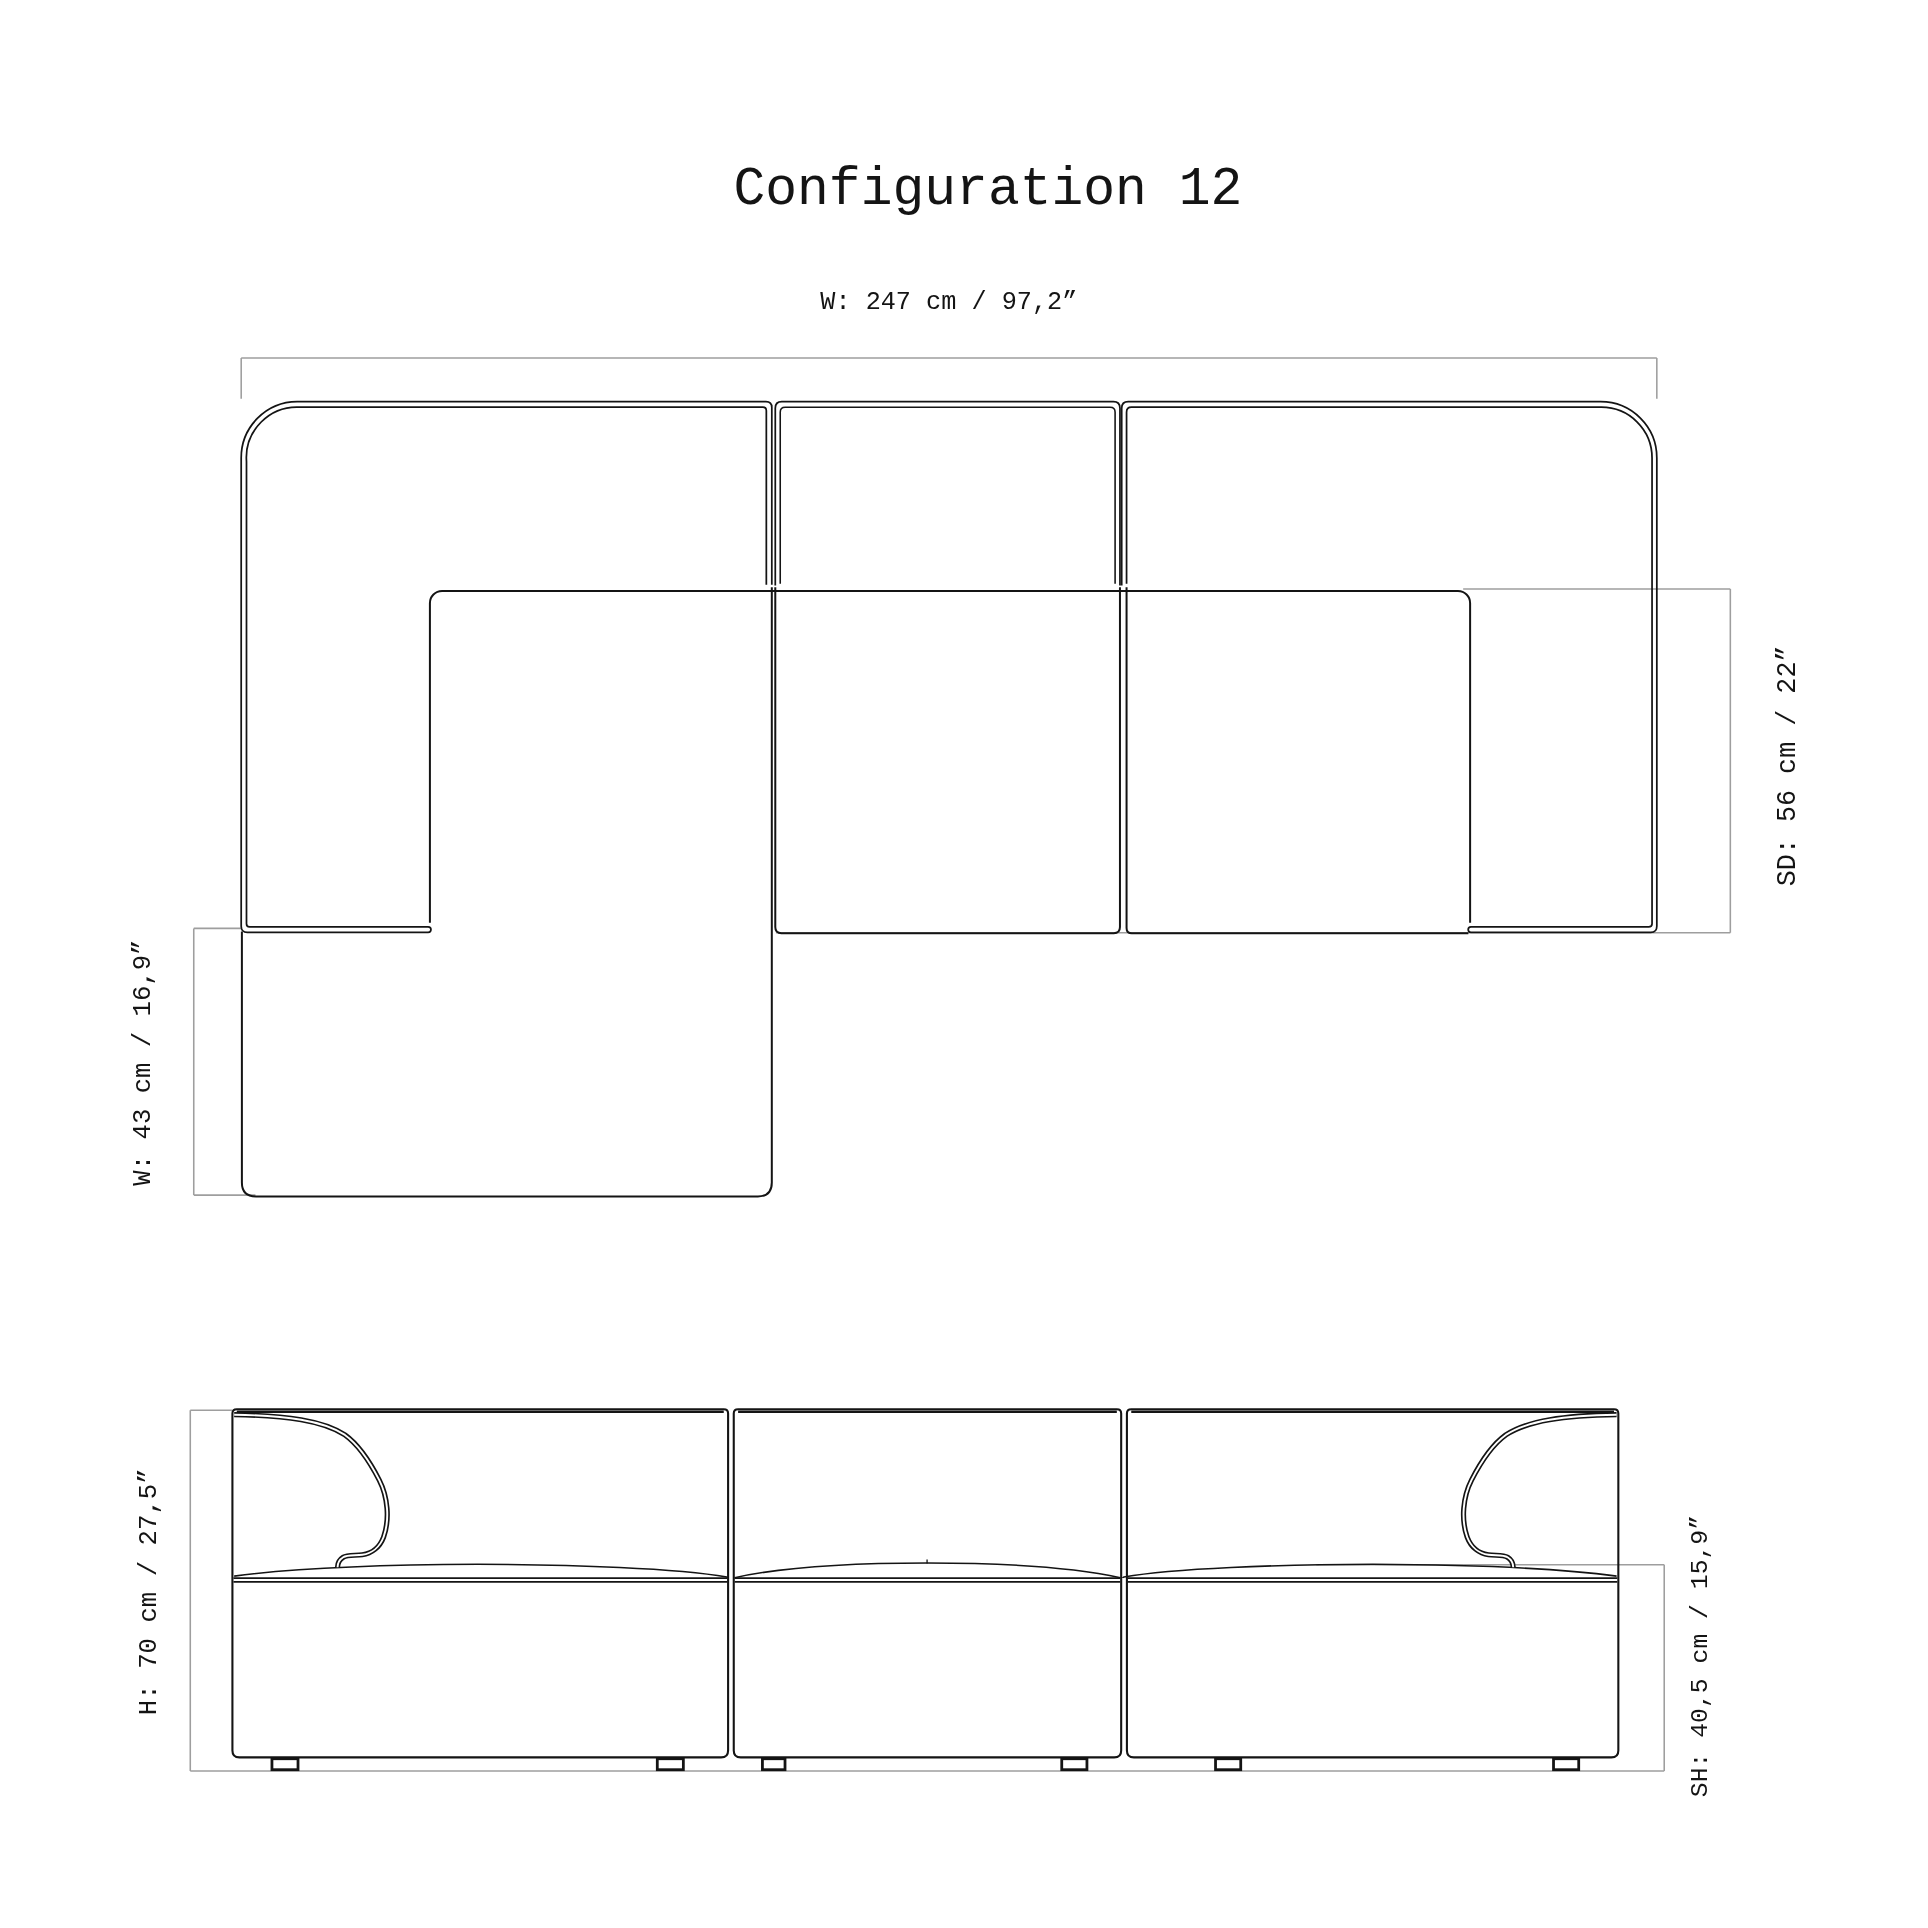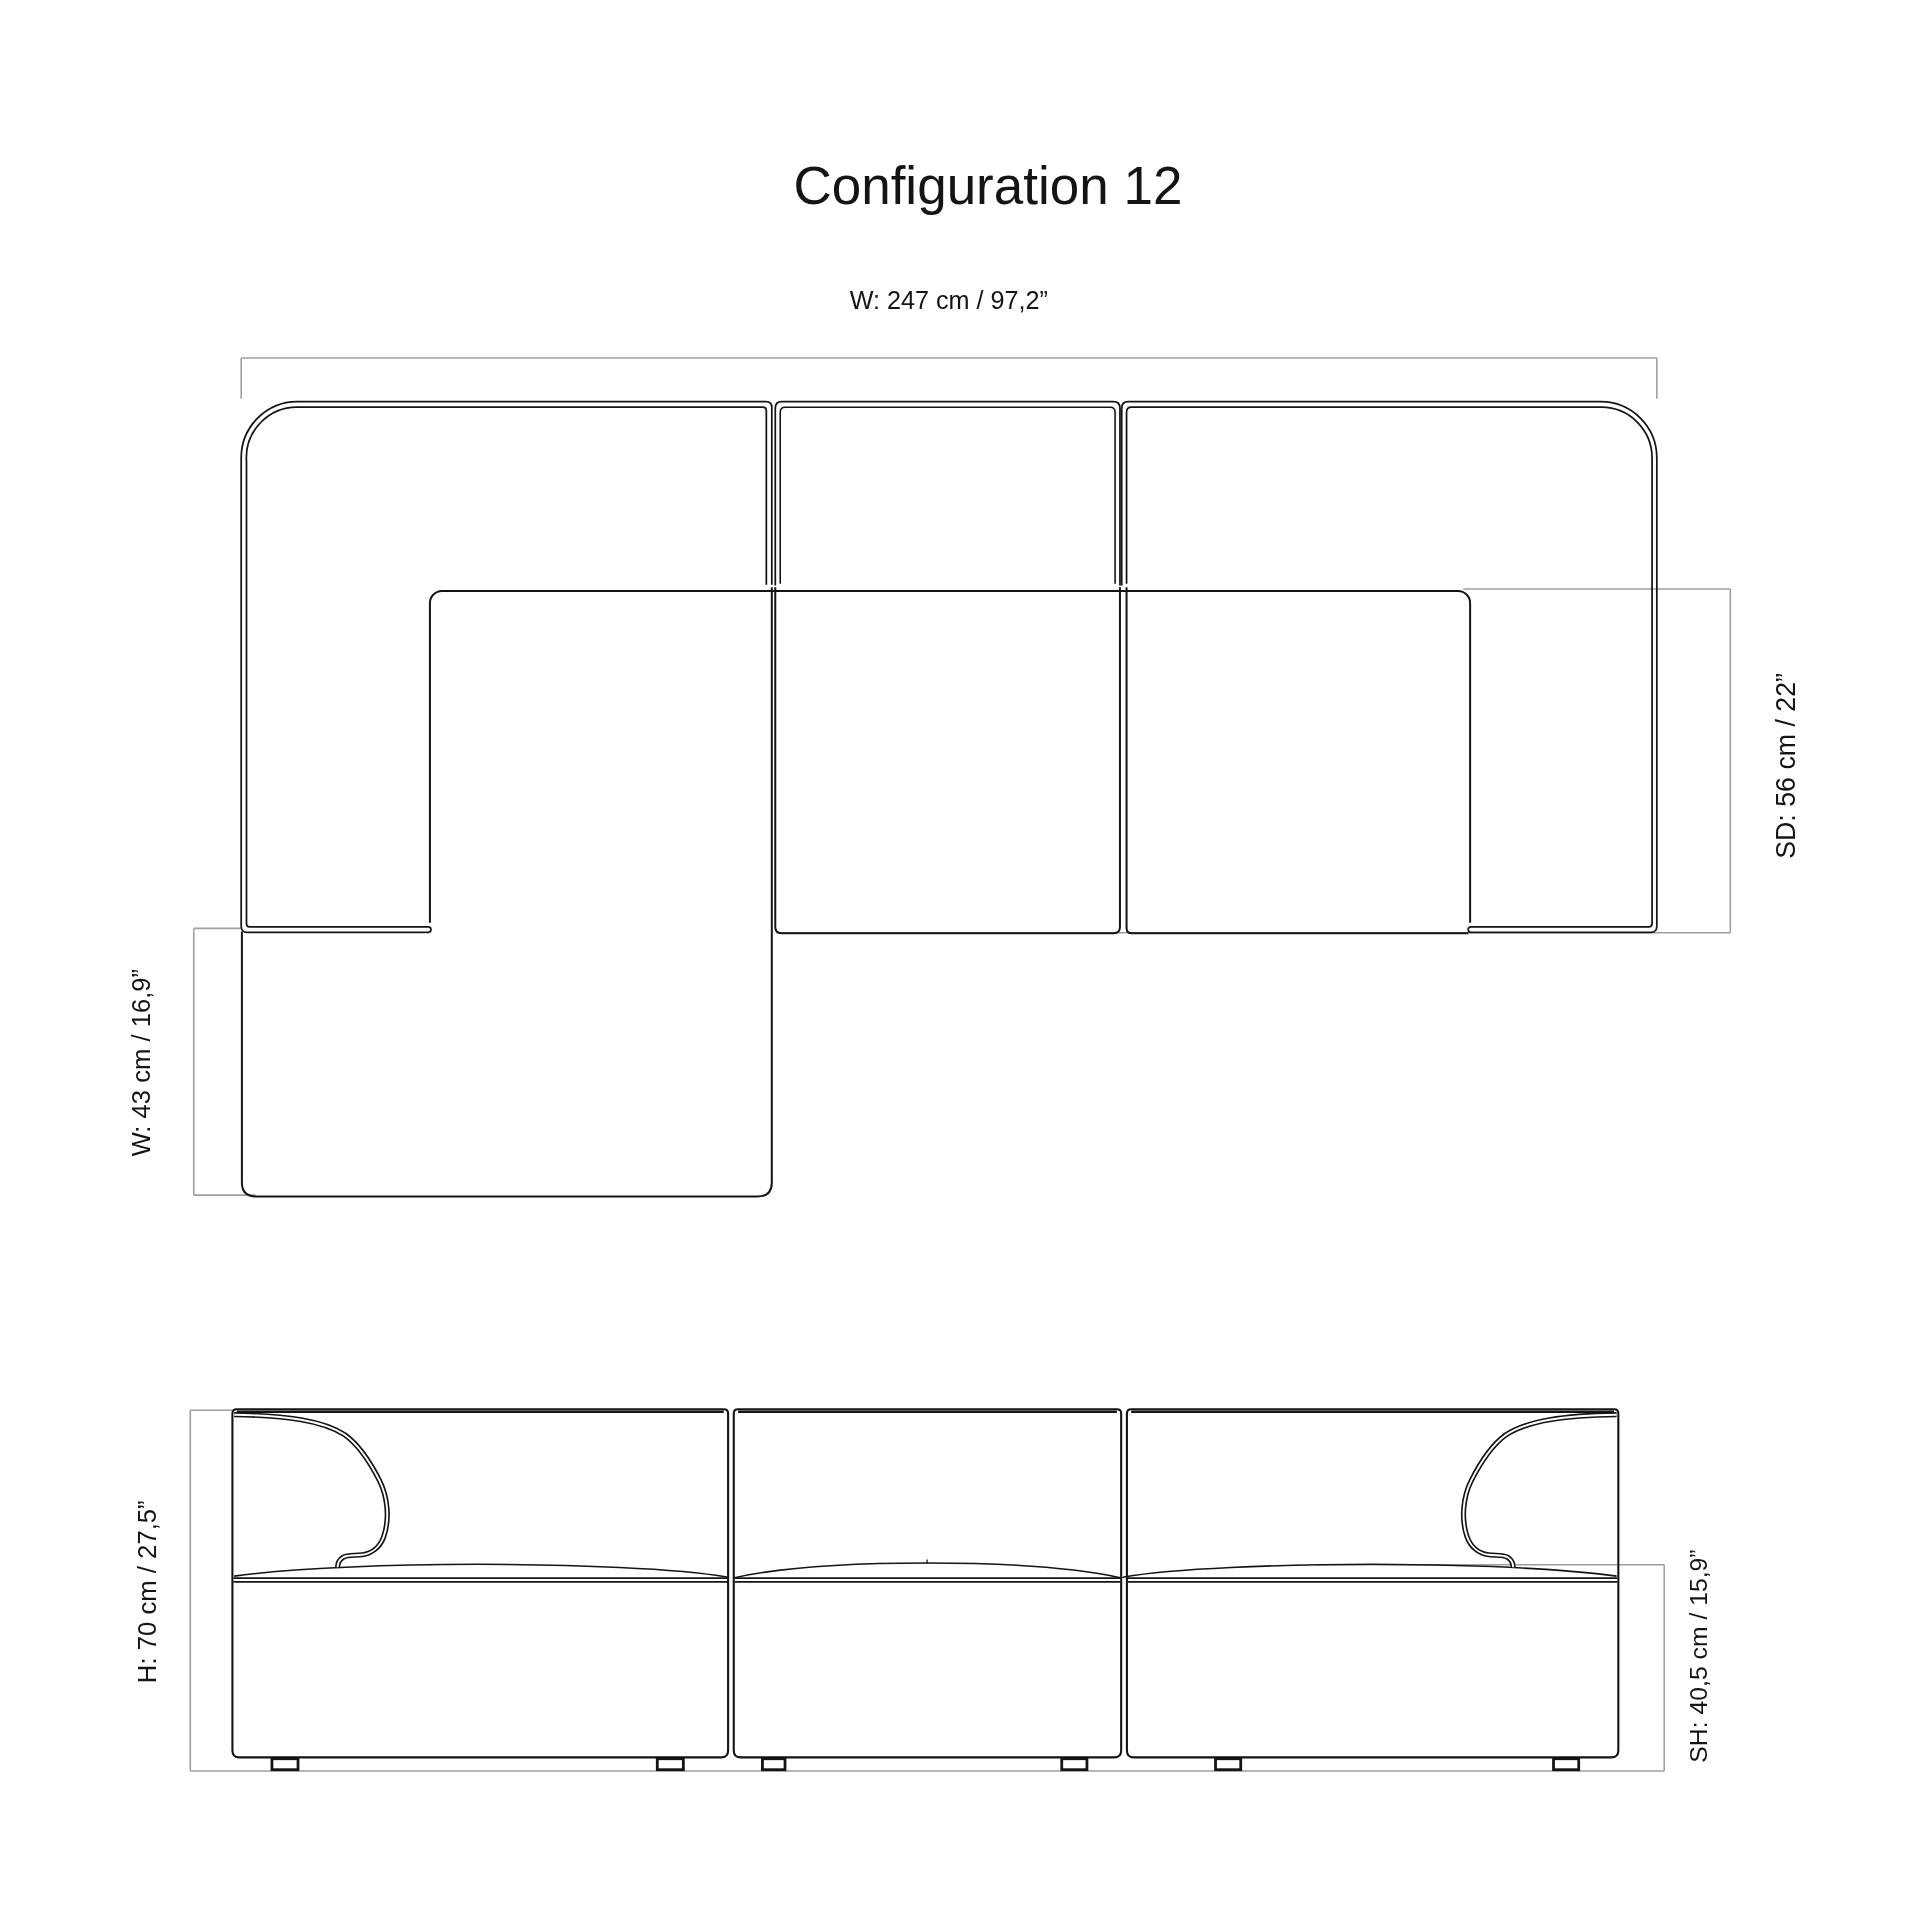--- a/index.html
+++ b/index.html
@@ -1,16 +1,16 @@
 <!DOCTYPE html>
 <html style="font-size:14px"><head>
 <meta charset="utf-8">
 <style>
   html,body{margin:0;padding:0;background:#ffffff;}
-  #page{position:relative;width:1928px;height:1928px;background:#ffffff;font-family:Liberation Sans, sans-serif;}
+  #page{position:relative;width:1928px;height:1928px;background:#ffffff;font-family:Liberation Mono, monospace;}
   svg{position:absolute;left:0;top:0;}
   text{fill:#141414;}
 </style>
 </head>
 <body>
 <div id="page">
 <svg width="1928" height="1928" viewBox="0 0 2219 2219" fill="none">
 
   <text x="1137" y="235" font-size="61" text-anchor="middle">Configuration 12</text>
 

